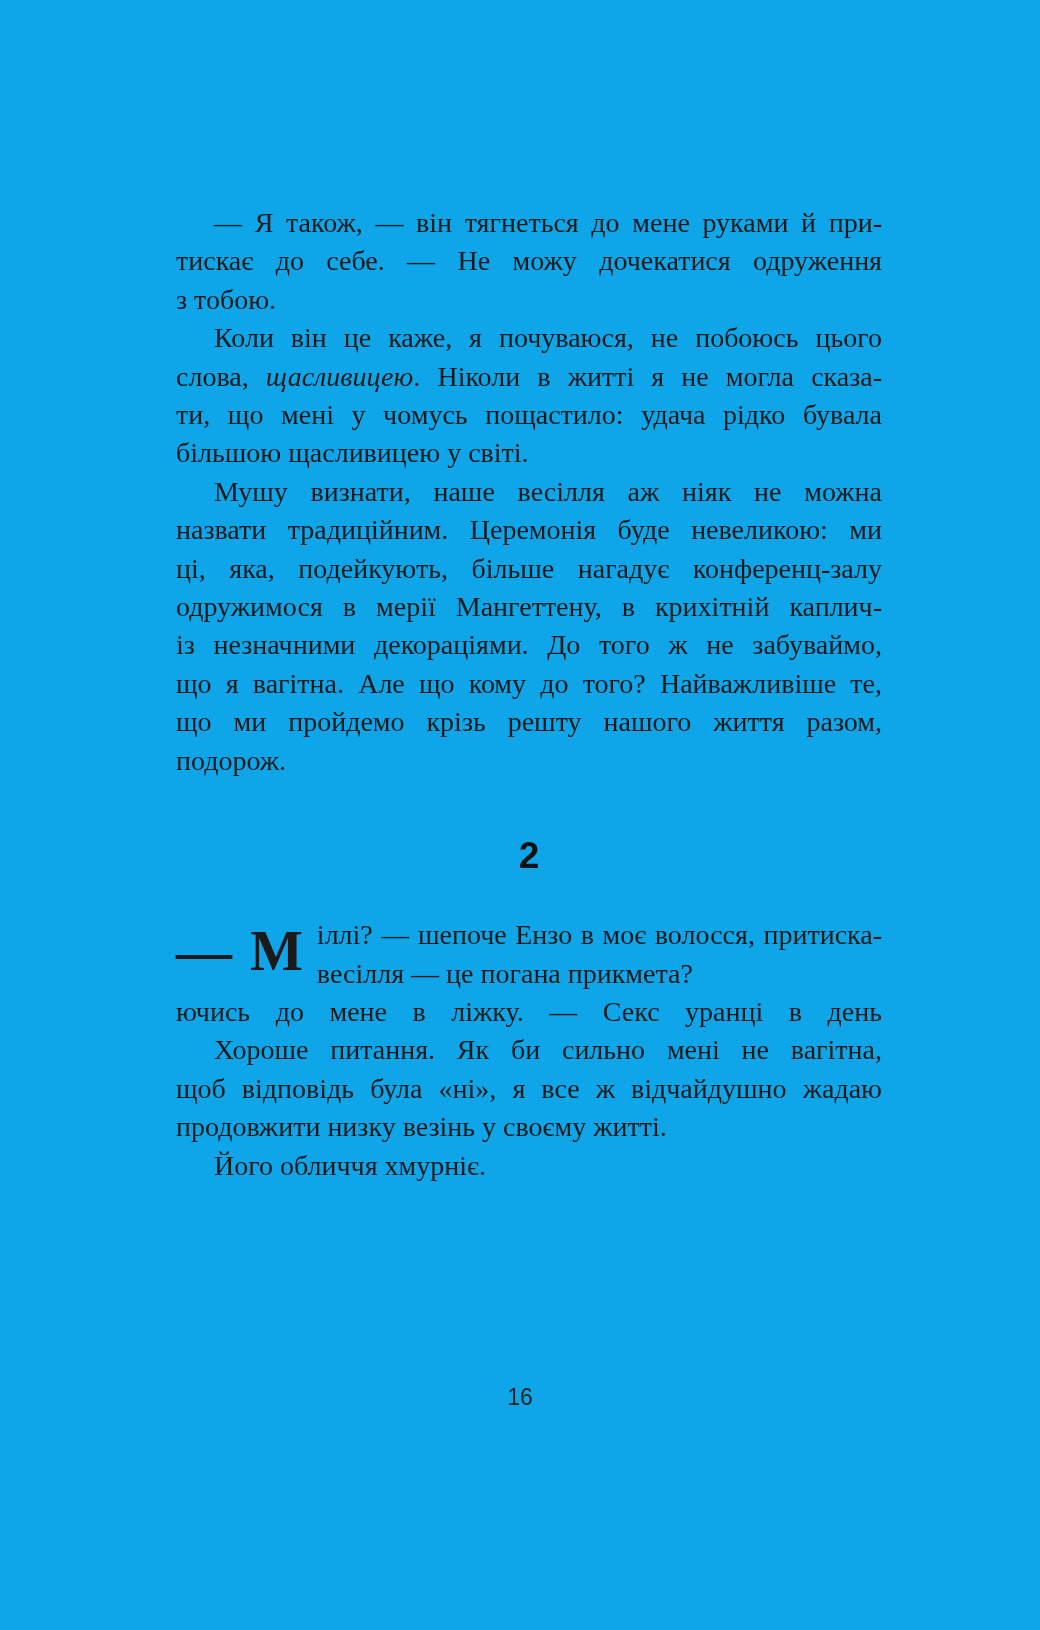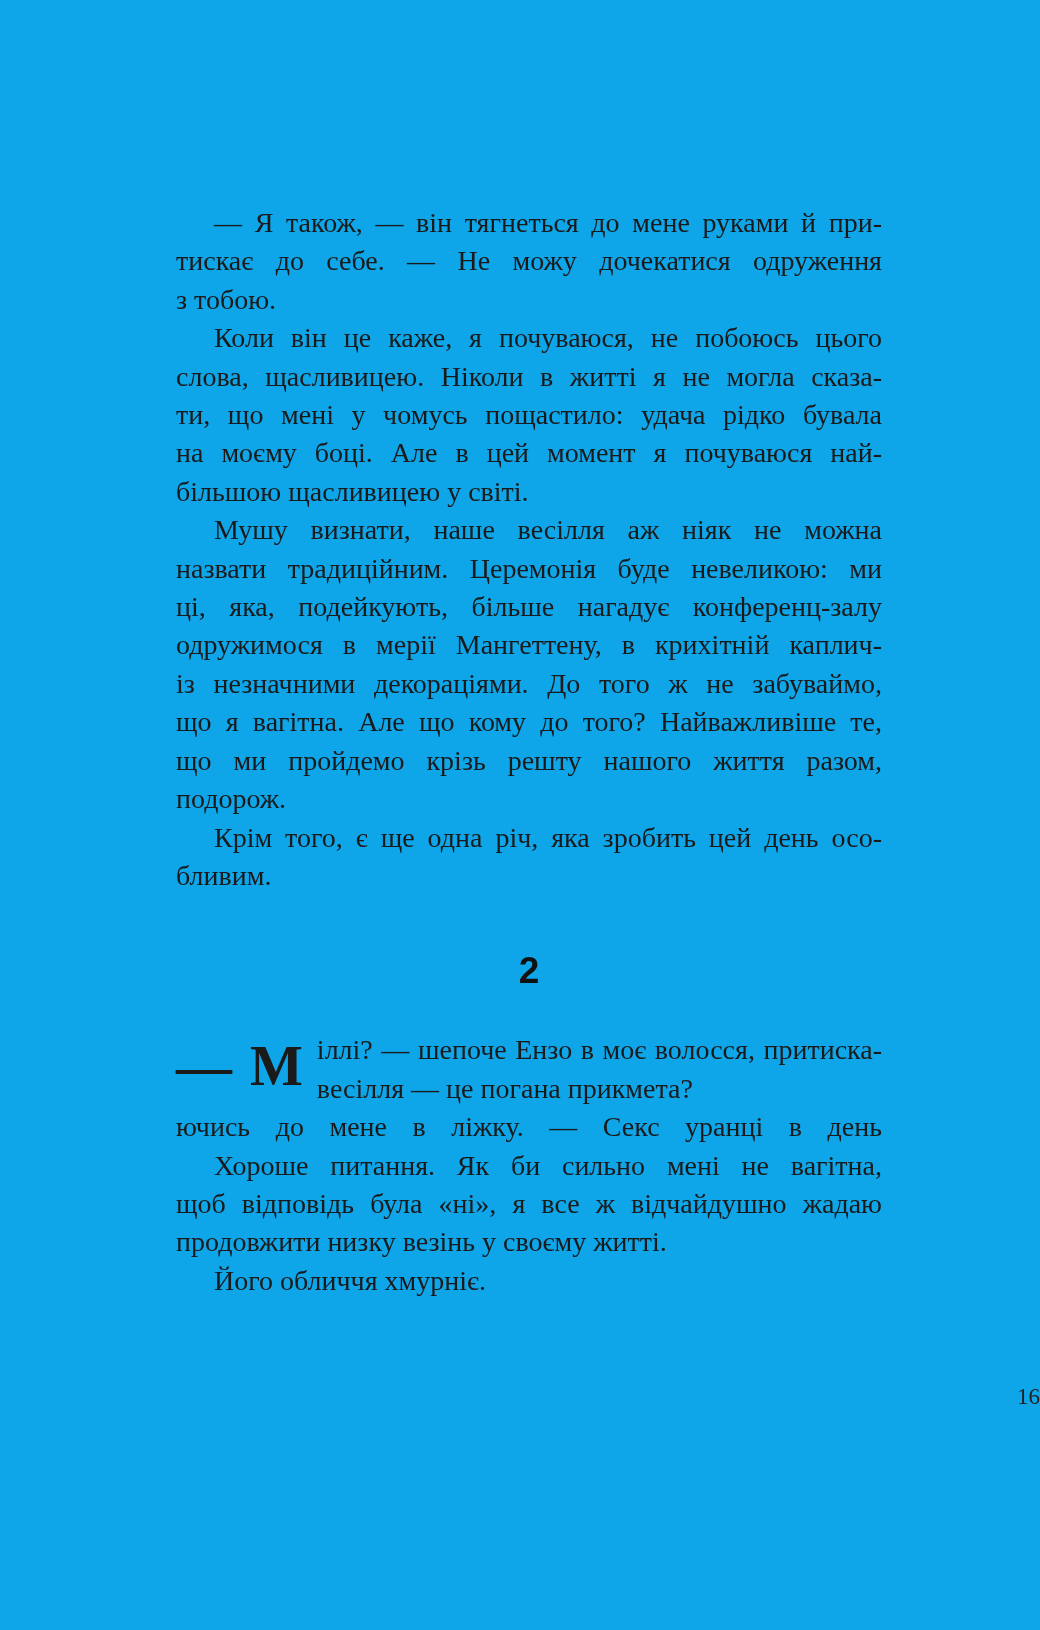--- a/index.html
+++ b/index.html
@@ -25,21 +25,21 @@
   .para { margin: 0; }
   .line {
     text-align: justify;
     text-align-last: justify;
   }
   .line.first { text-indent: 38px; }
   .line.last {
     text-align: center;
     text-align-last: left;
   }
-  .it { }
+  .it { font-style: italic; }
   .chapter-heading {
     font-family: "Liberation Sans", sans-serif;
     font-weight: 700;
     font-size: 37px;
     line-height: 40px;
     text-align: center;
     margin: 56px 0 40px 0;
     color: #111111;
   }
   .dropcap {
@@ -48,56 +48,51 @@
     font-size: 56px;
     line-height: 70px;
     height: 76.8px;
     padding-right: 12px;
     letter-spacing: 2px;
   }
   .page-number {
     position: absolute;
     top: 1384px;
     left: 0; width: 100%;
-    text-align: right;
-    font-family: Liberation Serif, serif;
+    text-align: center;
+    font-family: Liberation Sans, sans-serif;
     font-size: 23px;
     color: #222222;
   }
 </style>
 </head>
 <body>
 
 <div class="page" style="background: #0ea5e9; color: rgb(26, 26, 26);">
   <main class="content">
       <div class="para">
         <div class="line first"><span>— Я також, — він тягнеться до мене руками й при-</span></div>
         <div class="line"><span>тискає до себе. — Не можу дочекатися одруження</span></div>
         <div class="line last"><span>з тобою.</span></div>
       </div>
       <div class="para">
         <div class="line first"><span>Коли він це каже, я почуваюся, не побоюсь цього</span></div>
         <div class="line"><span>слова, </span><span class="it">щасливицею</span><span>. Ніколи в житті я не могла сказа-</span></div>
         <div class="line"><span>ти, що мені у чомусь пощастило: удача рідко бувала</span></div>
-        <div class="line"><span>на моєму боці. Але в цей момент я почуваюся най-</span></div>
         <div class="line last"><span>більшою щасливицею у світі.</span></div>
       </div>
       <div class="para">
         <div class="line first"><span>Мушу визнати, наше весілля аж ніяк не можна</span></div>
         <div class="line"><span>назвати традиційним. Церемонія буде невеликою: ми</span></div>
         <div class="line"><span>ці, яка, подейкують, більше нагадує конференц-залу</span></div>
         <div class="line"><span>одружимося в мерії Мангеттену, в крихітній каплич-</span></div>
         <div class="line"><span>із незначними декораціями. До того ж не забуваймо,</span></div>
         <div class="line"><span>що я вагітна. Але що кому до того? Найважливіше те,</span></div>
         <div class="line"><span>що ми пройдемо крізь решту нашого життя разом,</span></div>
         <div class="line last"><span>подорож.</span></div>
-      </div>
-      <div class="para">
-        <div class="line first"><span>Крім того, є ще одна річ, яка зробить цей день осо-</span></div>
-        <div class="line last"><span>бливим.</span></div>
       </div>
       <div class="chapter-heading">2</div>
       <div class="para">
         <span class="dropcap">— М</span>
         <div class="line"><span>іллі? — шепоче Ензо в моє волосся, притиска-</span></div>
         <div class="line last"><span>весілля — це погана прикмета?</span></div>
         <div class="line"><span>ючись до мене в ліжку. — Секс уранці в день</span></div>
       </div>
       <div class="para">
         <div class="line first"><span>Хороше питання. Як би сильно мені не вагітна,</span></div>

